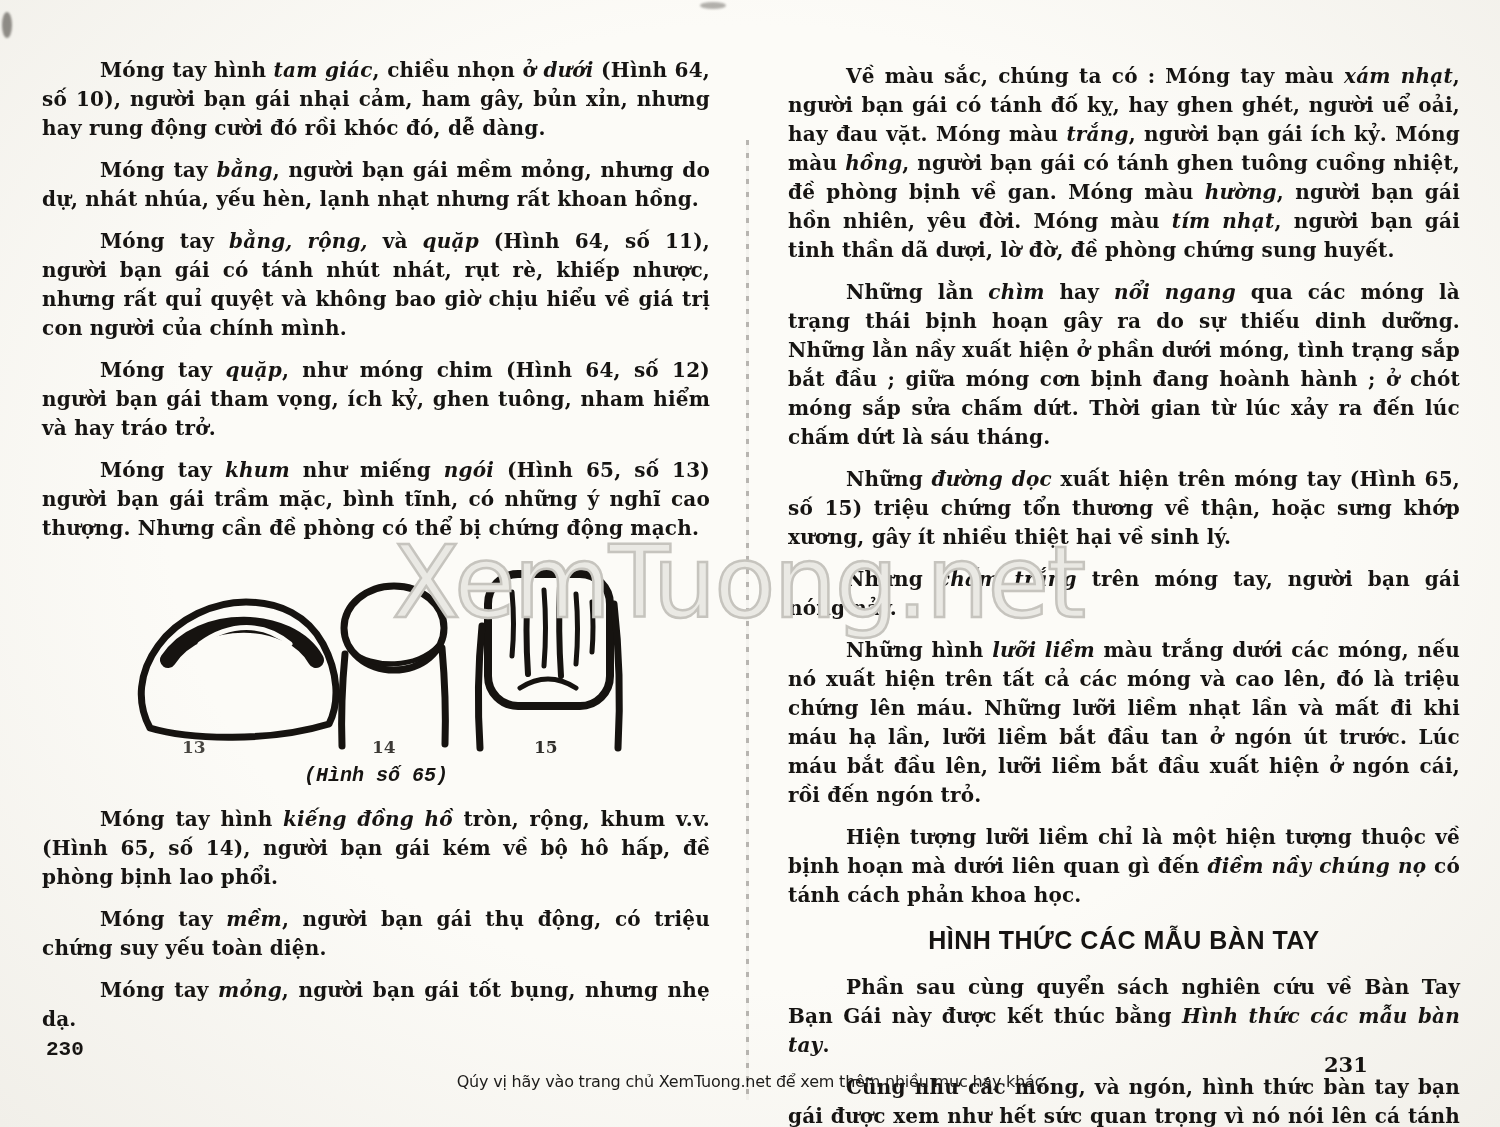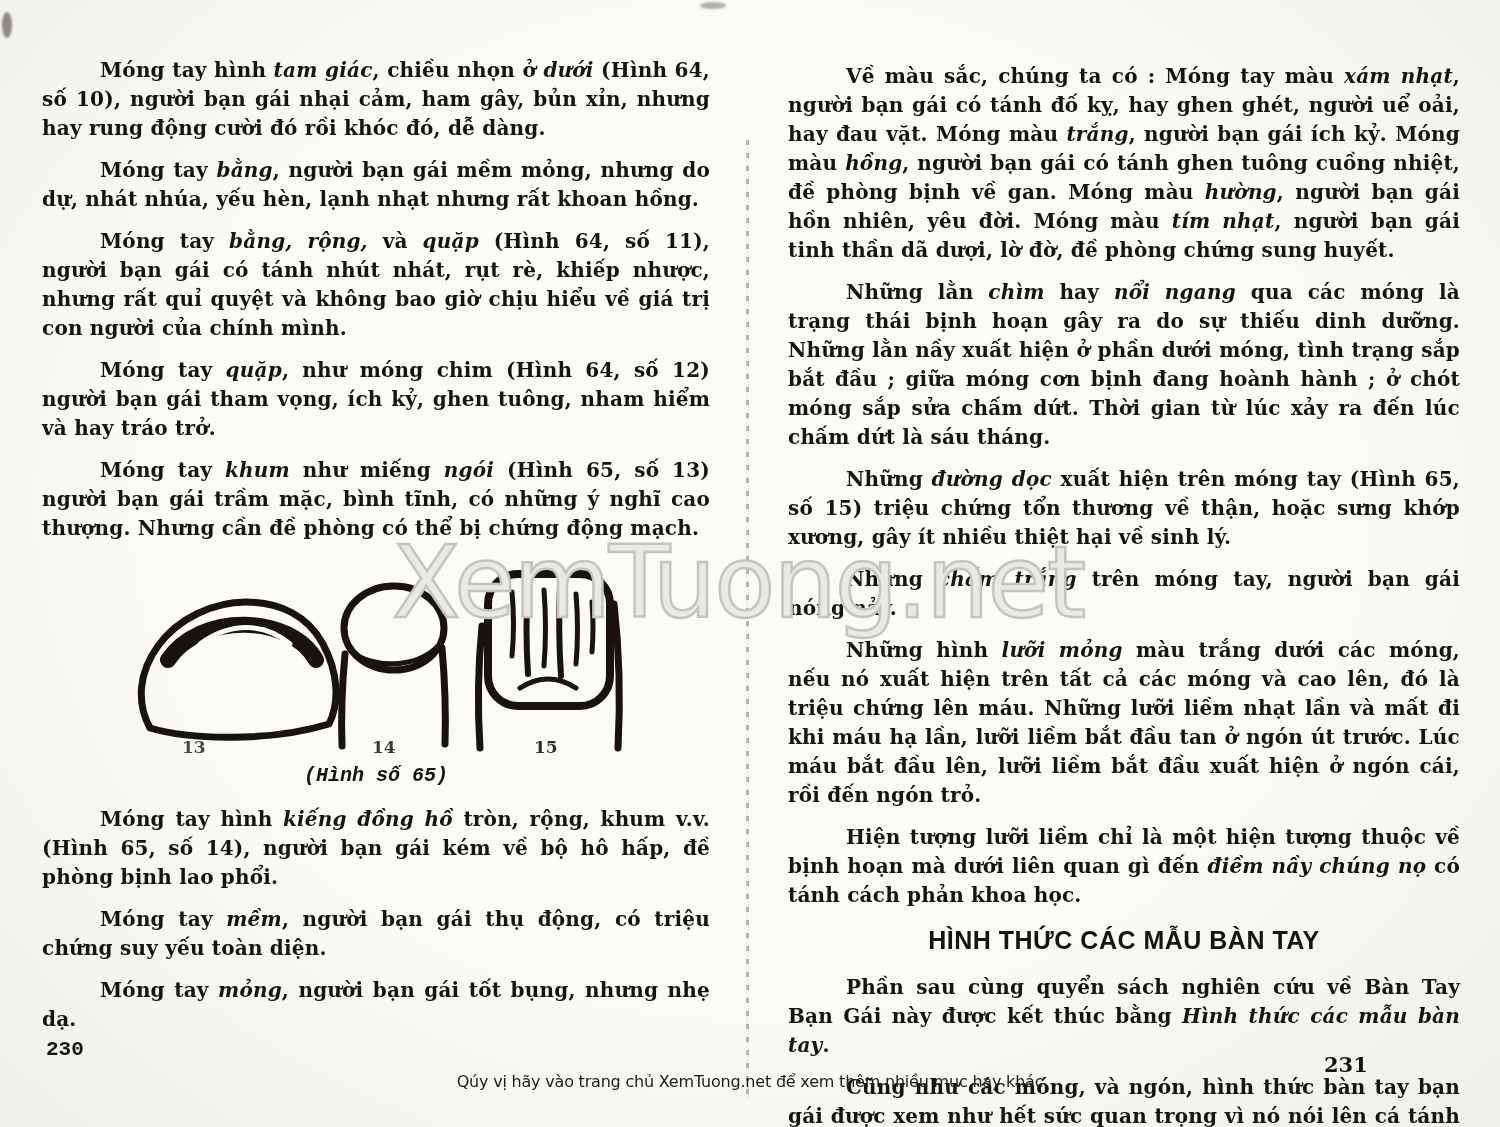--- a/index.html
+++ b/index.html
@@ -114,21 +114,21 @@
         <p class="para"><span>Móng tay </span><span class="it">mỏng</span><span>, người bạn gái tốt bụng, nhưng nhẹ dạ.</span></p>
       </div>
   </div>
 
   <div class="page page-right">
     <div>
         <p class="para"><span>Về màu sắc, chúng ta có : Móng tay màu </span><span class="it">xám nhạt</span><span>, người bạn gái có tánh đố kỵ, hay ghen ghét, người uể oải, hay đau vặt. Móng màu </span><span class="it">trắng</span><span>, người bạn gái ích kỷ. Móng màu </span><span class="it">hồng</span><span>, người bạn gái có tánh ghen tuông cuồng nhiệt, đề phòng bịnh về gan. Móng màu </span><span class="it">hường</span><span>, người bạn gái hồn nhiên, yêu đời. Móng màu </span><span class="it">tím nhạt</span><span>, người bạn gái tinh thần dã dượi, lờ đờ, đề phòng chứng sung huyết.</span></p>
         <p class="para"><span>Những lằn </span><span class="it">chìm</span><span> hay </span><span class="it">nổi ngang</span><span> qua các móng là trạng thái bịnh hoạn gây ra do sự thiếu dinh dưỡng. Những lằn nầy xuất hiện ở phần dưới móng, tình trạng sắp bắt đầu ; giữa móng cơn bịnh đang hoành hành ; ở chót móng sắp sửa chấm dứt. Thời gian từ lúc xảy ra đến lúc chấm dứt là sáu tháng.</span></p>
         <p class="para"><span>Những </span><span class="it">đường dọc</span><span> xuất hiện trên móng tay (Hình 65, số 15) triệu chứng tổn thương về thận, hoặc sưng khớp xương, gây ít nhiều thiệt hại về sinh lý.</span></p>
         <p class="para"><span>Những </span><span class="it">chấm trắng</span><span> trên móng tay, người bạn gái nóng nảy.</span></p>
-        <p class="para"><span>Những hình </span><span class="it">lưỡi mỏng</span><span> màu trắng dưới các móng, nếu nó xuất hiện trên tất cả các móng và cao lên, đó là triệu chứng lên máu. Những lưỡi liềm nhạt lần và mất đi khi máu hạ lần, lưỡi liềm bắt đầu tan ở ngón út trước. Lúc máu bắt đầu lên, lưỡi liềm bắt đầu xuất hiện ở ngón cái, rồi đến ngón trỏ.</span></p>
+        <p class="para"><span>Những hình </span><span class="it">lưỡi liềm</span><span> màu trắng dưới các móng, nếu nó xuất hiện trên tất cả các móng và cao lên, đó là triệu chứng lên máu. Những lưỡi liềm nhạt lần và mất đi khi máu hạ lần, lưỡi liềm bắt đầu tan ở ngón út trước. Lúc máu bắt đầu lên, lưỡi liềm bắt đầu xuất hiện ở ngón cái, rồi đến ngón trỏ.</span></p>
         <p class="para"><span>Hiện tượng lưỡi liềm chỉ là một hiện tượng thuộc về bịnh hoạn mà dưới liên quan gì đến </span><span class="it">điềm nầy chúng nọ</span><span> có tánh cách phản khoa học.</span></p>
       </div>
     <div class="heading">HÌNH THỨC CÁC MẪU BÀN TAY</div>
     <div>
         <p class="para"><span>Phần sau cùng quyển sách nghiên cứu về Bàn Tay Bạn Gái này được kết thúc bằng </span><span class="it">Hình thức các mẫu bàn tay</span><span>.</span></p>
         <p class="para"><span>Cũng như các móng, và ngón, hình thức bàn tay bạn gái được xem như hết sức quan trọng vì nó nói lên cá tánh người bạn gái một cách tỉ mỉ, từ sự tỉ mỉ nầy nổi bật tánh cách quan trọng của nó.</span></p>
       </div>
   </div>
 
   <div class="watermark">XemTuong.net</div>

